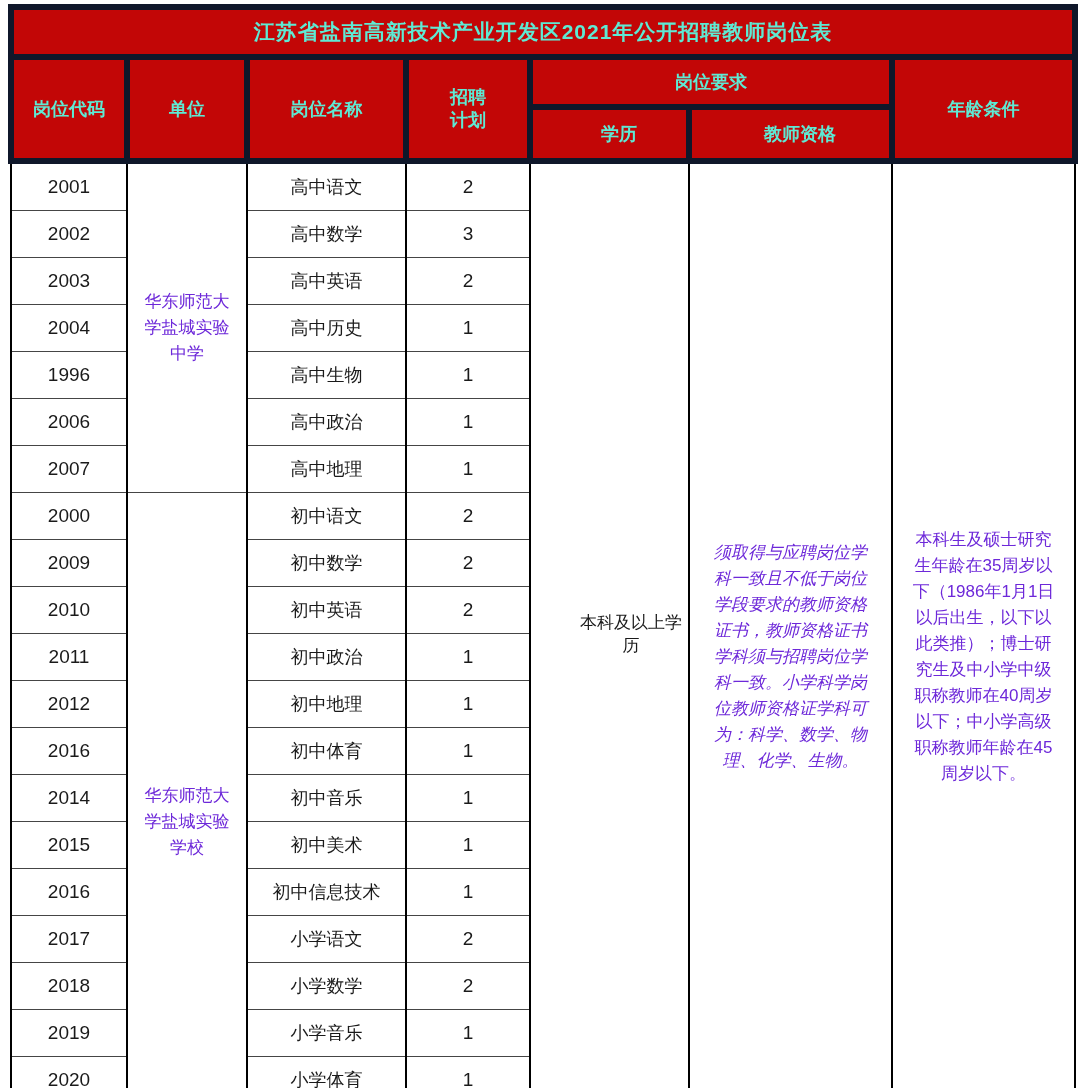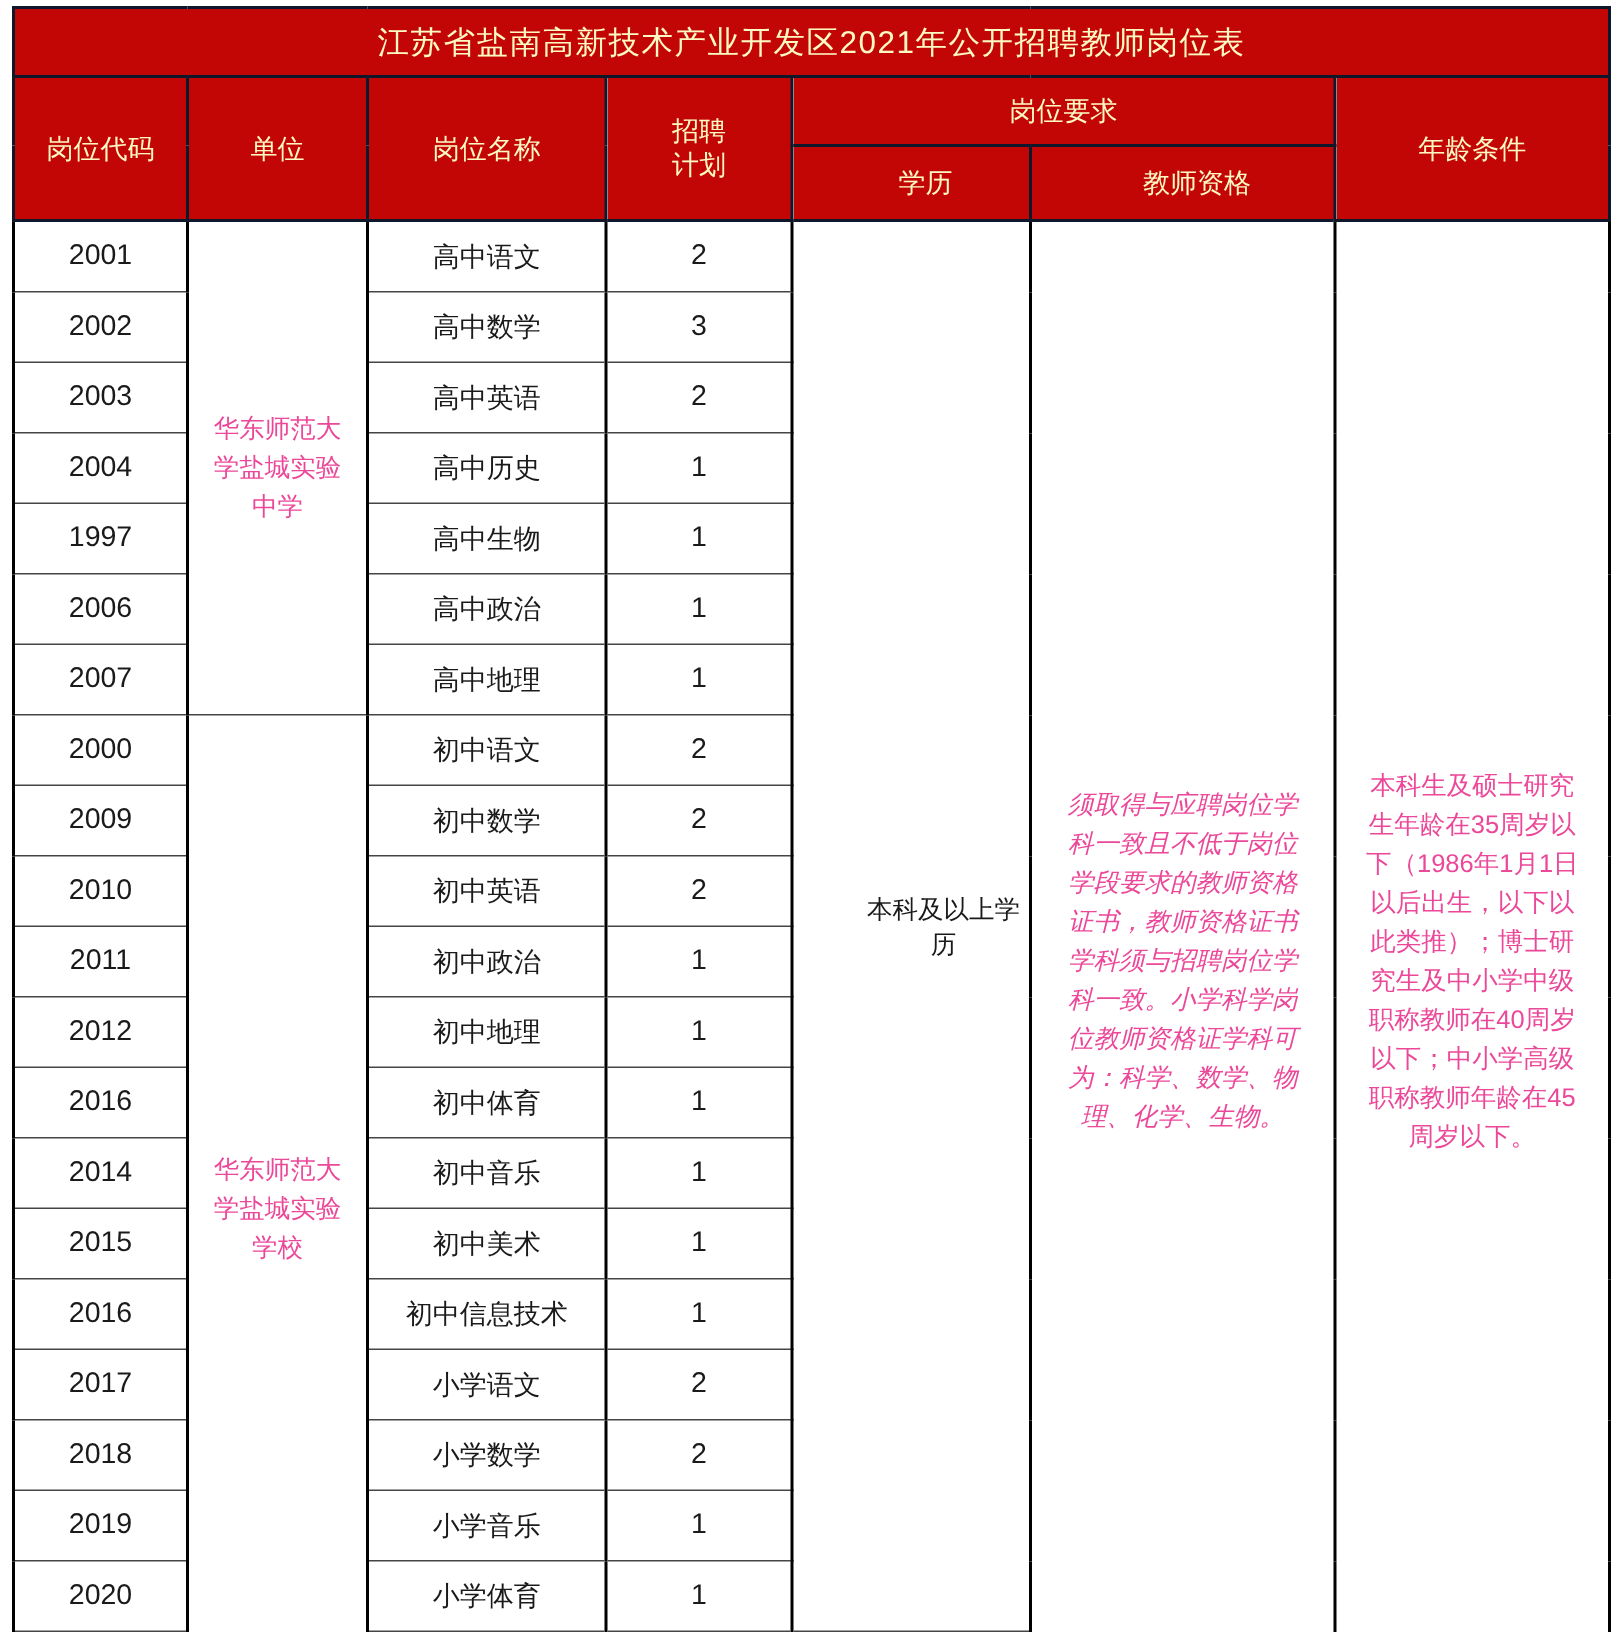--- a/index.html
+++ b/index.html
@@ -2,31 +2,31 @@
 <html><head>
 <meta charset="utf-8">
 <style>
   html,body{margin:0;padding:0;background:#ffffff;}
   body{width:1080px;height:1088px;overflow:hidden;
        font-family:"Liberation Sans","DejaVu Sans",sans-serif;}
   table{border-collapse:collapse;table-layout:fixed;width:1064px;margin:4px 0 0 8px;
         border:2px solid #000;border-bottom-width:3px;}
   td{vertical-align:middle;text-align:center;overflow:hidden;}
   
-  .hd{background:#c20606;color:#fef9c3;font-weight:normal;border:2px solid #0f172a;}
+  .hd{background:#c20606;color:#5eead4;font-weight:bold;border:6px solid #0f172a;}
   .title-cell{font-size:21px;height:42px;letter-spacing:1px;}
   .hrow1 td{height:42px;font-size:18px;}
   .hrow2 td{height:46px;font-size:18px;padding-left:20px;}
   .plan-hd{width:44px;margin:12px auto;line-height:23px;}
   
   .dc{border-left:2px solid #000;border-right:2px solid #000;
       border-top:1px solid #454545;border-bottom:1px solid #454545;
       color:#1a1a1a;font-size:19px;height:44px;background:#fff;}
   .pos{font-size:18px;}
-  .wrap{margin:0 auto;font-size:17px;line-height:26px;text-align:center;color:#ec4899;}
+  .wrap{margin:0 auto;font-size:17px;line-height:26px;text-align:center;color:#6d28d9;}
   .unit-w{width:92px;}
   .qual-w{width:160px;font-style:italic;}
   .age-w{width:147px;}
   .edu-t{font-size:17px;padding-left:44px;}
 </style>
 </head>
 <body>
 
 <table>
   <colgroup>
@@ -82,21 +82,21 @@
         <td class="dc">2003</td>
         <td class="dc pos">高中英语</td>
         <td class="dc">2</td>
       </tr>
       <tr>
         <td class="dc">2004</td>
         <td class="dc pos">高中历史</td>
         <td class="dc">1</td>
       </tr>
       <tr>
-        <td class="dc">1997</td>
+        <td class="dc">1996</td>
         <td class="dc pos">高中生物</td>
         <td class="dc">1</td>
       </tr>
       <tr>
         <td class="dc">2006</td>
         <td class="dc pos">高中政治</td>
         <td class="dc">1</td>
       </tr>
       <tr>
         <td class="dc">2007</td>

